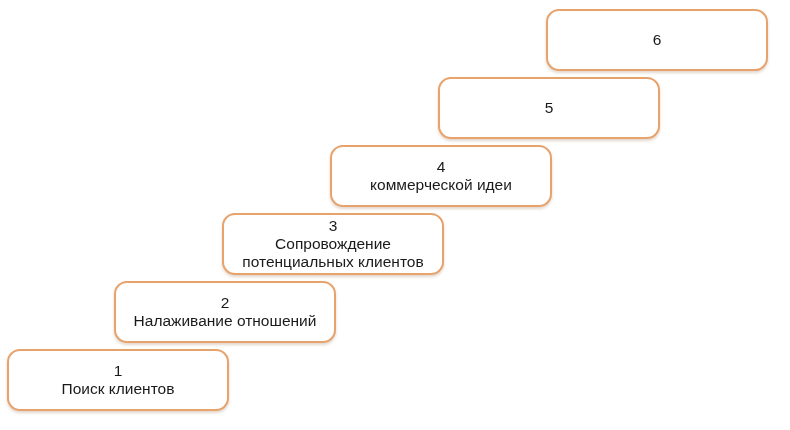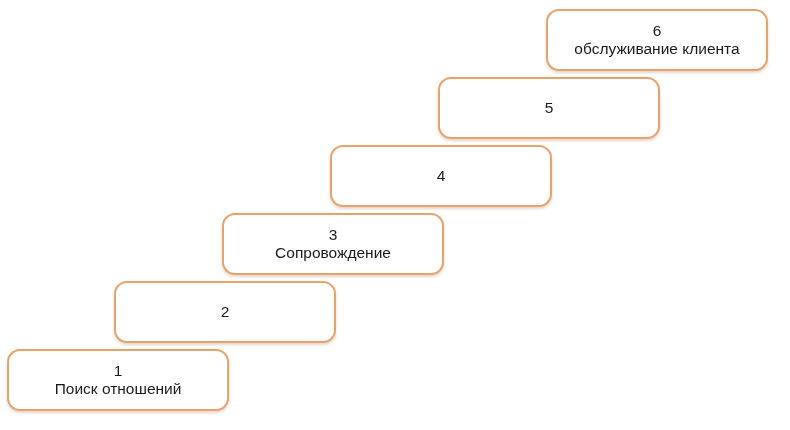--- a/index.html
+++ b/index.html
@@ -50,41 +50,43 @@
   .s5 { left: 438px; top: 77px;  }
   .s6 { left: 546px; top: 9px;   }
 </style>
 </head>
 <body>
 
 <div class="canvas">
 
   <div class="step s1">
     <span class="num">1</span>
-    <span class="line">Поиск отношений</span>
+    <span class="line">Поиск клиентов</span>
 
   </div>
 
   <div class="step s2">
     <span class="num">2</span>
+    <span class="line">Налаживание отношений</span>
 
   </div>
 
   <div class="step s3">
     <span class="num">3</span>
     <span class="line">Сопровождение</span>
+    <span class="line">потенциальных клиентов</span>
   </div>
 
   <div class="step s4">
     <span class="num">4</span>
+    <span class="line">коммерческой идеи</span>
   </div>
 
   <div class="step s5">
     <span class="num">5</span>
 
   </div>
 
   <div class="step s6">
     <span class="num">6</span>
-    <span class="line">обслуживание клиента</span>
   </div>
 
 </div>
 
 </body></html>

